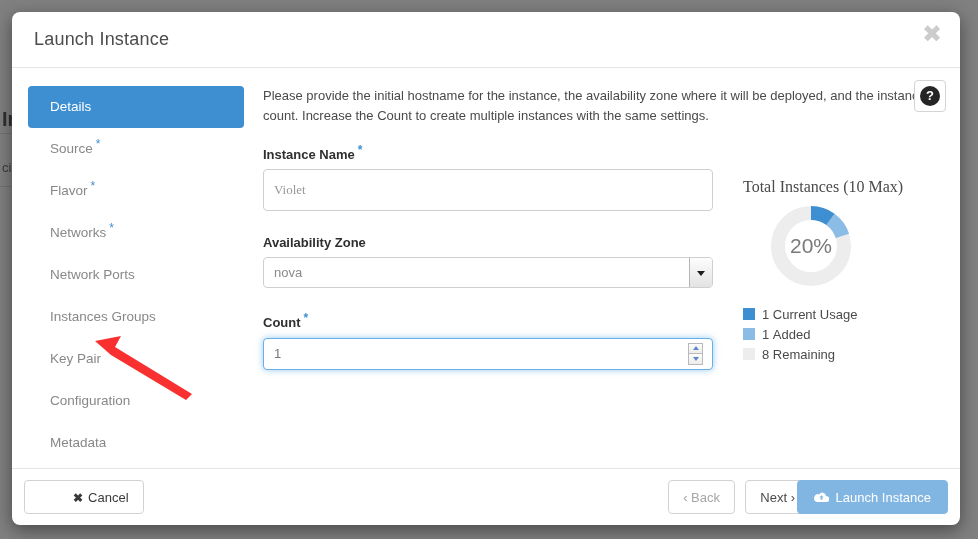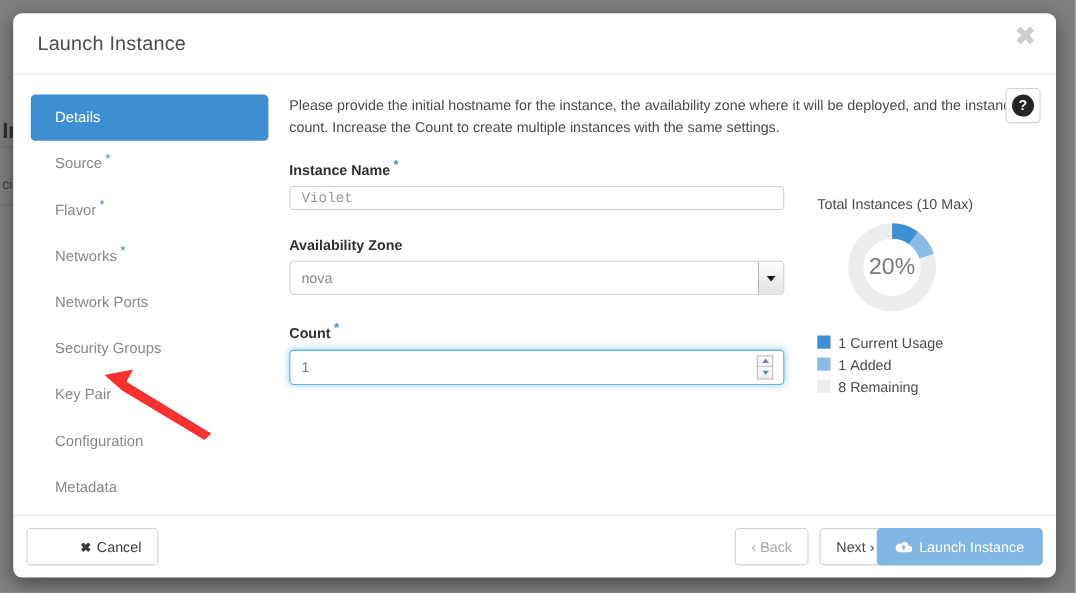--- a/index.html
+++ b/index.html
@@ -160,28 +160,28 @@
   }
   .field-label {
     font-size: 13px;
     font-weight: bold;
     color: #2f2f2f;
     margin-bottom: 7px;
     display: block;
   }
   .text-input {
     width: 450px;
-    height: 22px;
+    height: 42px;
     box-sizing: border-box;
     border: 1px solid #cfcfcf;
     border-radius: 4px;
     padding: 0 10px;
     font-size: 13px;
     color: #999999;
-    font-family: Liberation Mono, monospace;
+    font-family: Liberation Serif, serif;
     background: #ffffff;
     outline: none;
   }
   .text-input::placeholder { color: #999999; }
 
   .field-block { margin-bottom: 24px; }
 
   
   .select-wrap {
     position: relative;
@@ -277,24 +277,25 @@
   .spin-btn.down::after { border-top: 4px solid #5b87c8; }
 
   
   .chart-col {
     position: absolute;
     left: 731px;
     top: 110px;
     width: 210px;
   }
   .chart-title {
-    font-size: 13px;
+    font-size: 16px;
     color: #4a4a4a;
     margin-bottom: 6px;
     white-space: nowrap;
+    font-family: Liberation Serif, serif;
   }
   .donut-wrap {
     position: relative;
     width: 88px;
     height: 88px;
     margin-left: 24px;
     margin-top: 2px;
   }
   .donut-center {
     position: absolute;
@@ -425,21 +426,21 @@
       <div class="nav-item">
         <span>Flavor</span><span class="req-star">*</span>
       </div>
       <div class="nav-item">
         <span>Networks</span><span class="req-star">*</span>
       </div>
       <div class="nav-item">
         <span>Network Ports</span>
       </div>
       <div class="nav-item">
-        <span>Security Groups</span>
+        <span>Instances Groups</span>
       </div>
       <div class="nav-item">
         <span>Key Pair</span>
       </div>
       <div class="nav-item">
         <span>Configuration</span>
       </div>
       <div class="nav-item">
         <span>Metadata</span>
       </div>

